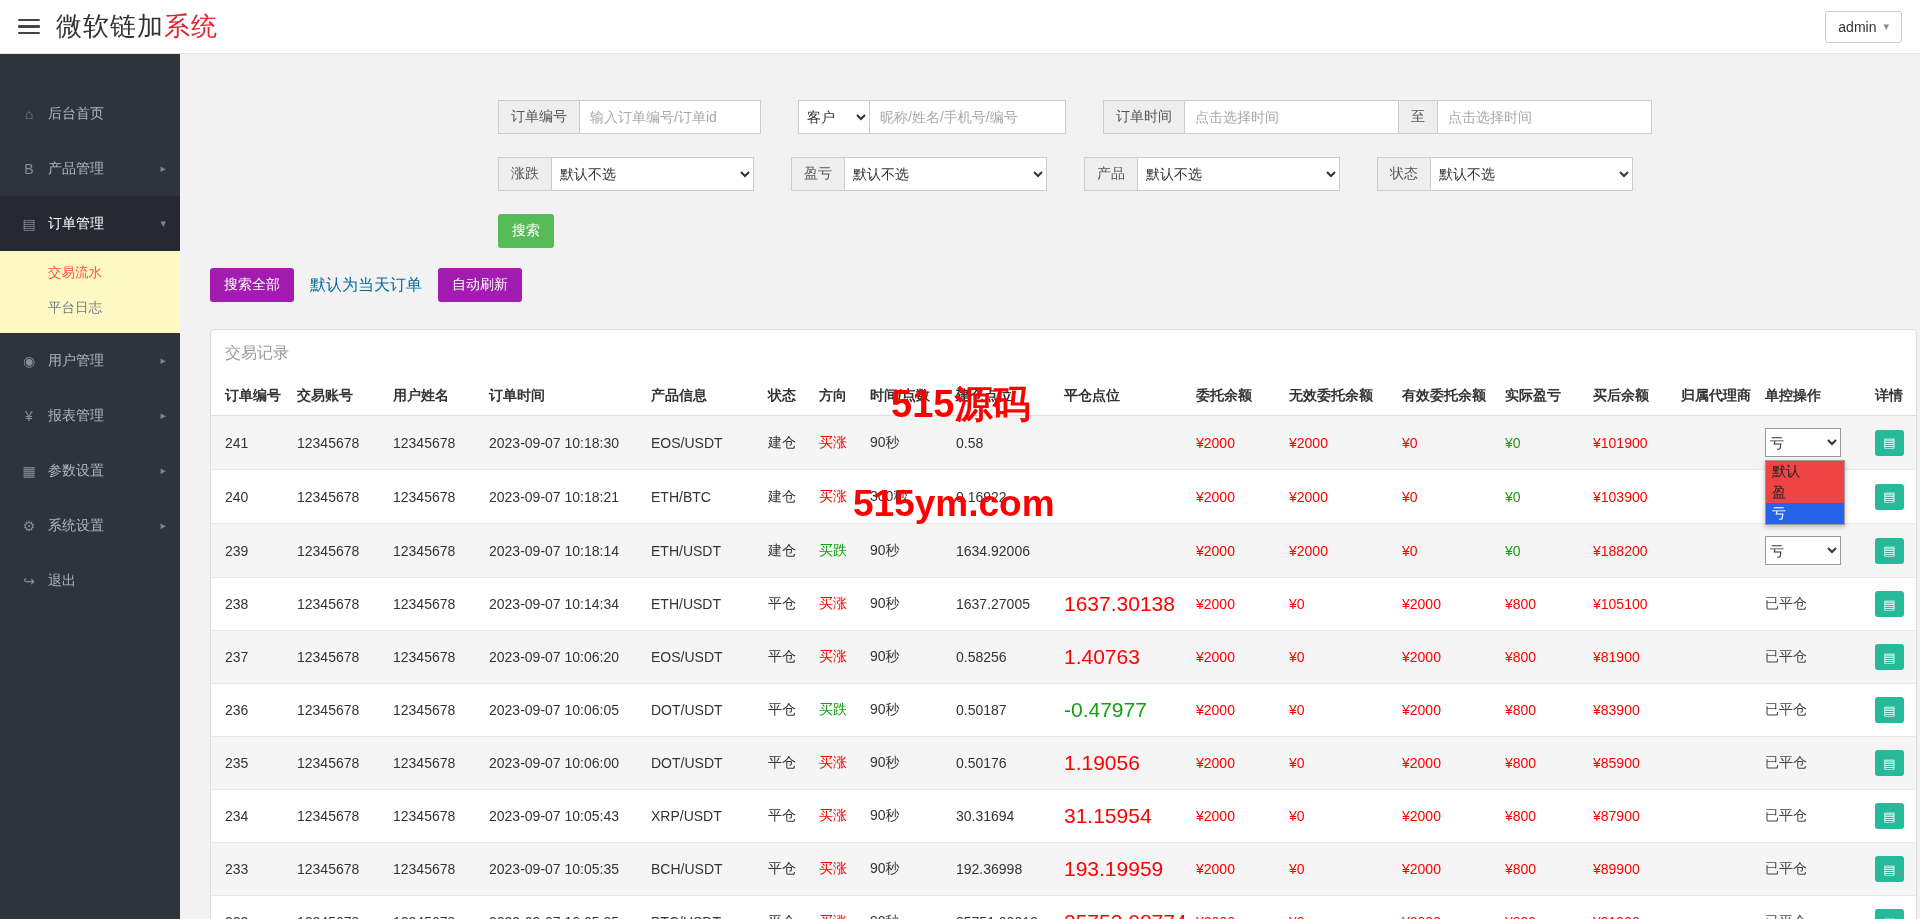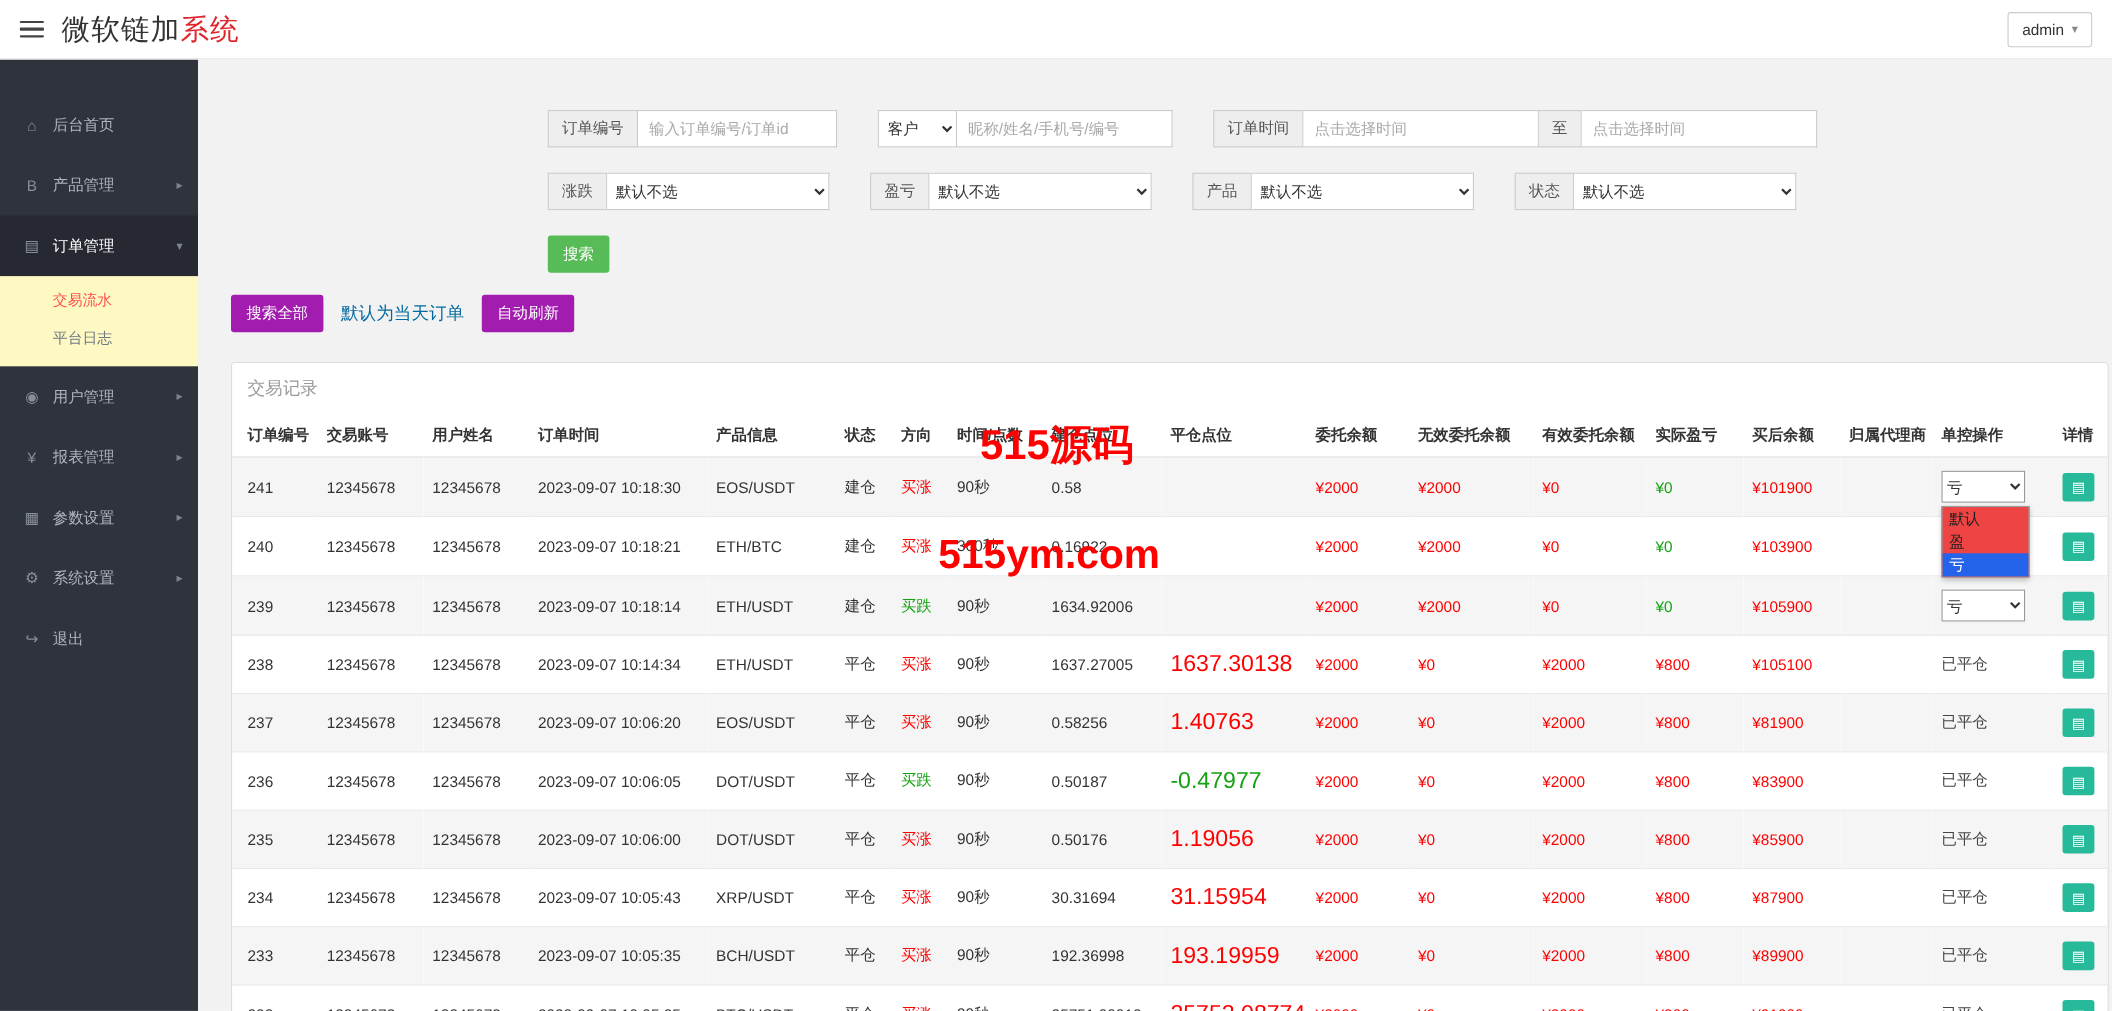--- a/index.html
+++ b/index.html
@@ -287,21 +287,21 @@
             <td>ETH/USDT</td>
             <td>建仓</td>
             <td class="green">买跌</td>
             <td>90秒</td>
             <td>1634.92006</td>
             <td class="close"></td>
             <td class="money">¥2000</td>
             <td class="money">¥2000</td>
             <td class="money">¥0</td>
             <td class="money green">¥0</td>
-            <td class="money">¥105900</td>
+            <td class="money">¥188200</td>
             <td></td>
             <td class="ctrl-cell"><select class="ctrl-select"><option>默认</option><option>盈</option><option selected="">亏</option></select></td>
             <td><button class="detail-btn">
                 <span>▤</span>
               </button></td>
           </tr>
           <tr>
             <td>238</td>
             <td>12345678</td>
             <td>12345678</td>

